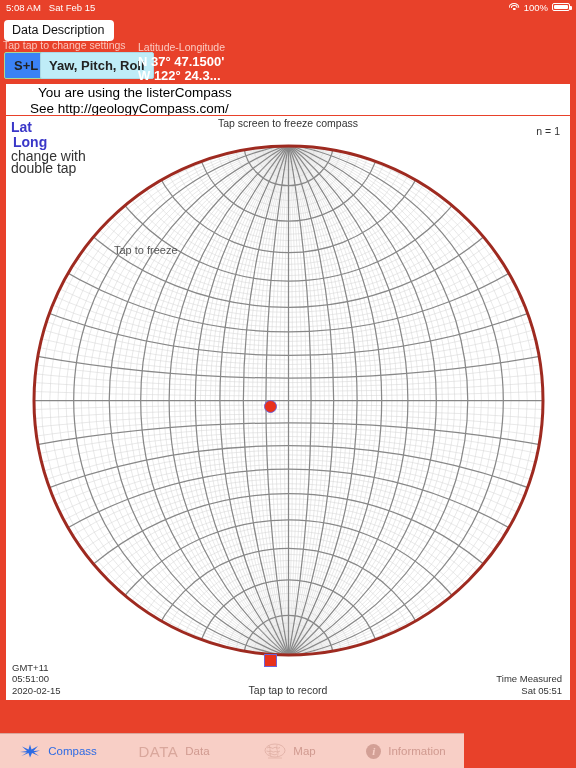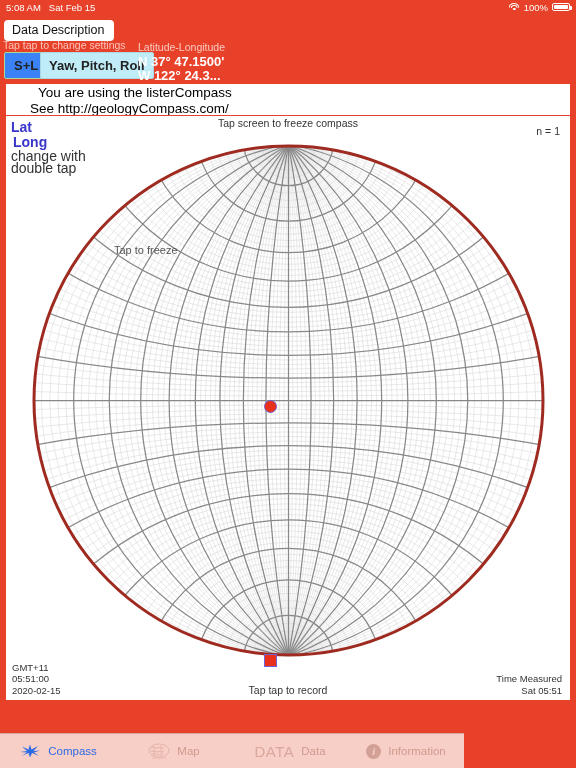--- a/index.html
+++ b/index.html
@@ -389,32 +389,32 @@
   <div class="tabbar">
 
     <div class="tab active">
       <svg class="star-icon" viewBox="0 0 44 28">
         <path d="M2 16 L16 14 L6 5 L19 11 L22 1 L25 11 L38 4 L29 14 L42 13 L30 17 L40 24 L26 18 L22 27 L19 18 L5 24 L16 17 Z" fill="#2D6BE4"></path>
       </svg>
       <span class="lbl">Compass</span>
     </div>
 
     <div class="tab">
+      <span class="data-icon">DATA</span>
+      <span class="lbl">Data</span>
+    </div>
+
+    <div class="tab">
       <svg class="map-icon" viewBox="0 0 44 34">
         <ellipse cx="22" cy="15" rx="20" ry="13" fill="none" stroke="#D9A79C" stroke-width="1.3"></ellipse>
         <path d="M6 10 q4 -3 8 -1 q2 3 5 1 q3 -3 7 0 q3 1 6 -1 M5 16 q5 2 9 0 q4 4 9 1 q4 3 9 -1 M9 22 q5 -2 9 1 q4 2 8 -1" fill="none" stroke="#D9A79C" stroke-width="1.4"></path>
         <path d="M10 5 q3 6 2 11 q-1 5 2 11 M26 4 q-2 7 1 12 q2 5 0 11" fill="none" stroke="#D9A79C" stroke-width="1.1"></path>
         <path d="M8 30 h28" stroke="#D9A79C" stroke-width="1.1" fill="none"></path>
       </svg>
       <span class="lbl">Map</span>
     </div>
 
     <div class="tab">
-      <span class="data-icon">DATA</span>
-      <span class="lbl">Data</span>
-    </div>
-
-    <div class="tab">
       <span class="info-icon">i</span>
       <span class="lbl">Information</span>
     </div>
   </div>
 </div>
 
 </body></html>

